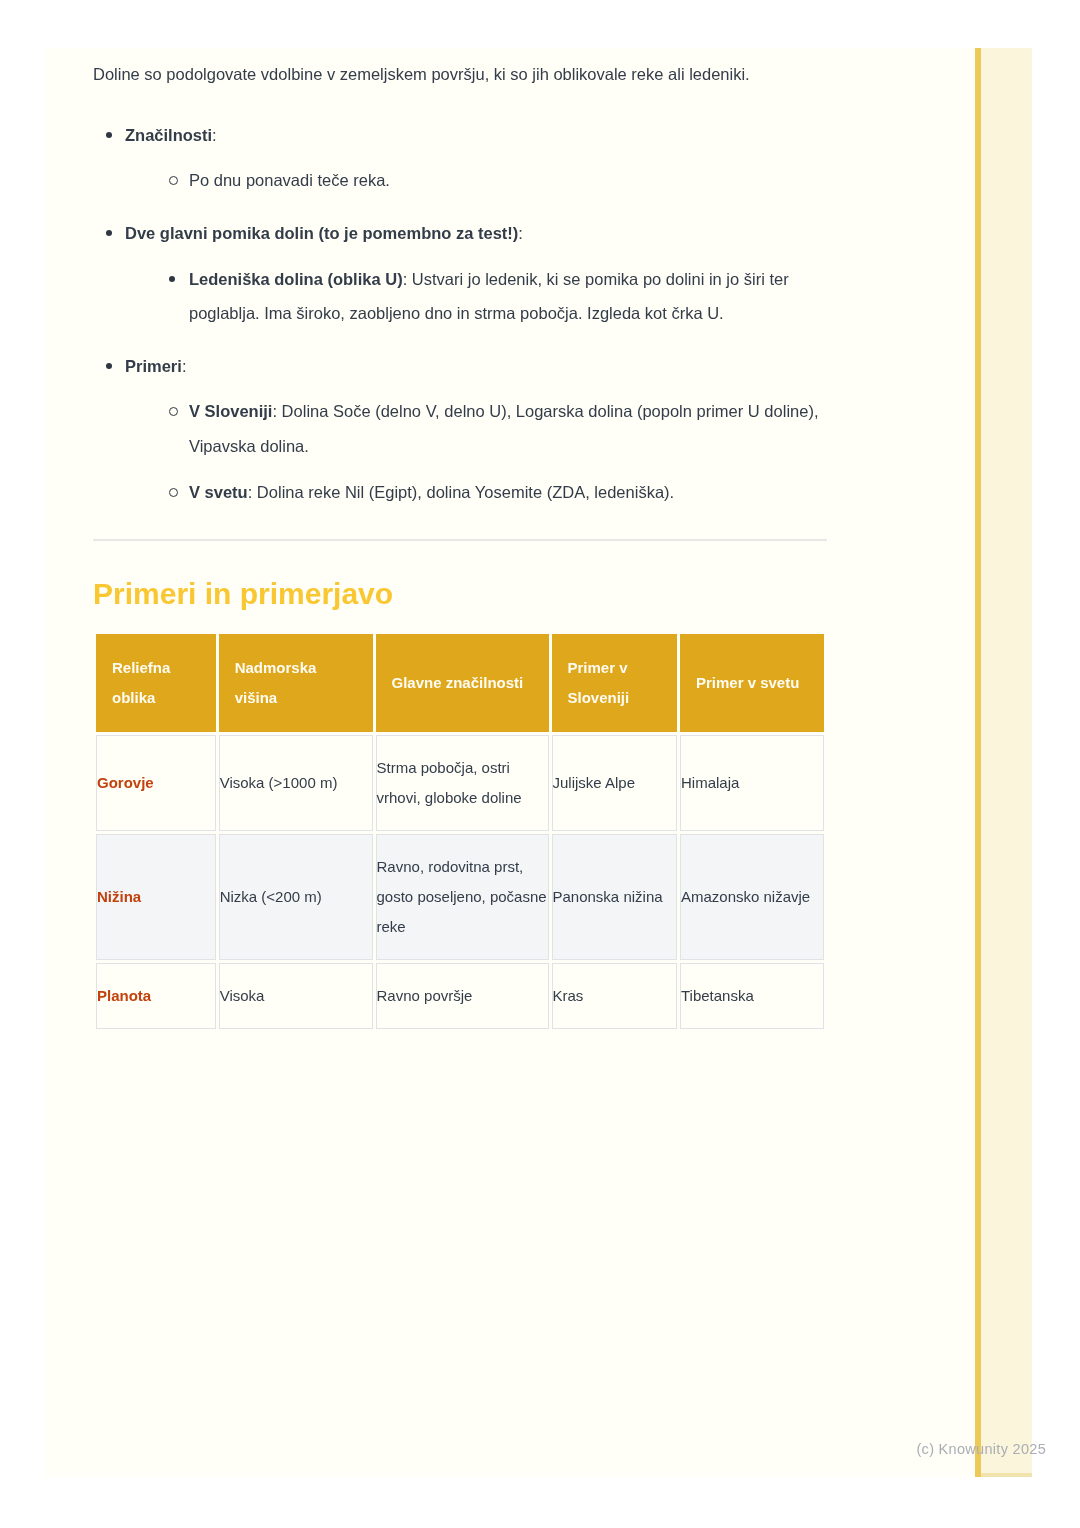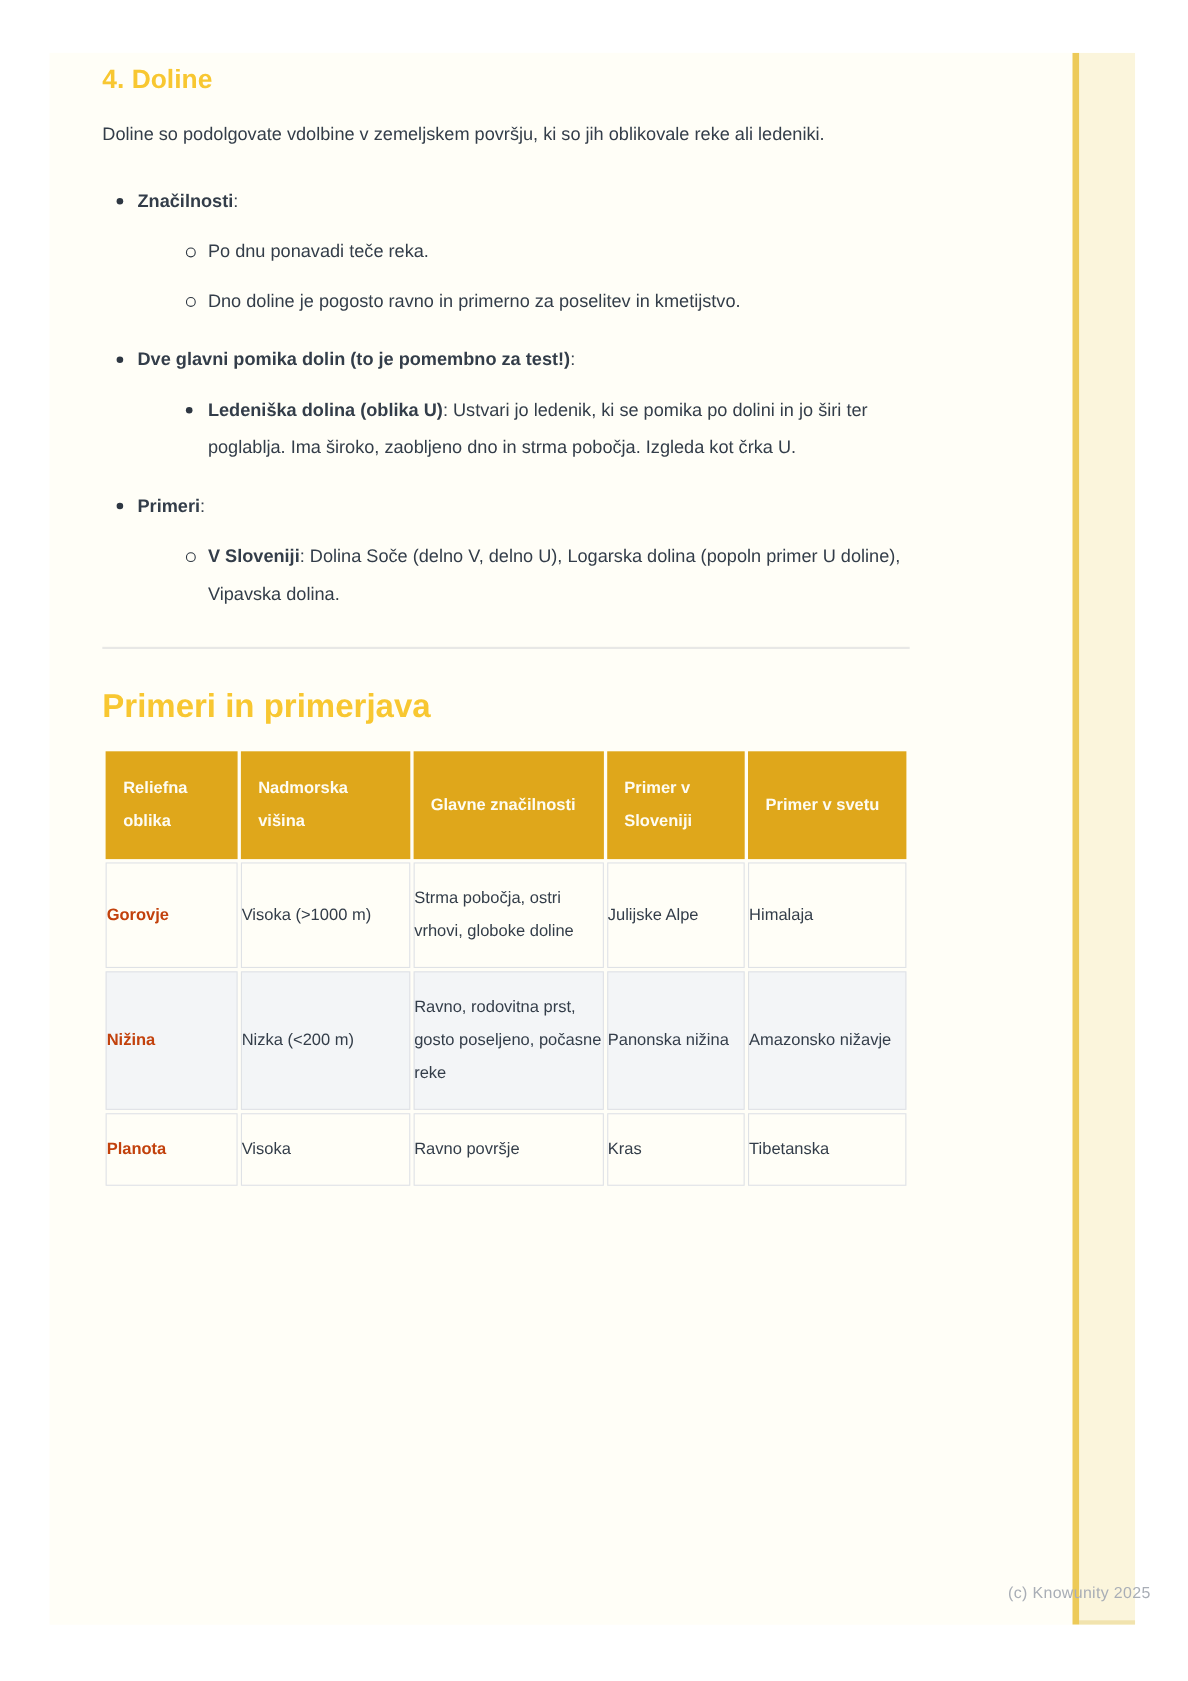--- a/index.html
+++ b/index.html
@@ -52,51 +52,52 @@
 </style>
 </head>
 <body>
 
 <div class="page">
   <div class="edge-band"></div>
   <div class="edge-stripe"></div>
 
   <div class="content">
 
-    <h1>4. Doline</h1>
 
     <p>Doline so podolgovate vdolbine v zemeljskem površju, ki so jih oblikovale reke ali ledeniki.</p>
 
     <div class="list">
 
       <div class="li1">
         <span class="b">Značilnosti</span><span>:</span>
         <div class="li2">Po dnu ponavadi teče reka.</div>
-        <div class="li2">Dno doline je pogosto ravno in primerno za poselitev in kmetijstvo.</div>
       </div>
 
       <div class="li1">
         <span class="b">Dve glavni pomika dolin (to je pomembno za test!)</span><span>:</span>
         <div class="li2 solid">
           <span class="b">Ledeniška dolina (oblika U)</span><span>: Ustvari jo ledenik, ki se pomika po dolini in jo širi ter poglablja. Ima široko, zaobljeno dno in strma pobočja. Izgleda kot črka U.</span>
         </div>
       </div>
 
       <div class="li1">
         <span class="b">Primeri</span><span>:</span>
         <div class="li2">
           <span class="b">V Sloveniji</span><span>: Dolina Soče (delno V, delno U), Logarska dolina (popoln primer U doline), Vipavska dolina.</span>
         </div>
+        <div class="li2">
+          <span class="b">V svetu</span><span>: Dolina reke Nil (Egipt), dolina Yosemite (ZDA, ledeniška).</span>
+        </div>
       </div>
 
     </div>
 
     <hr class="divider">
 
-    <h2>Primeri in primerjava</h2>
+    <h2>Primeri in primerjavo</h2>
 
 
     <table>
       <colgroup>
         <col style="width:122px">
           <col style="width:157px">
           <col style="width:178px">
           <col style="width:128px">
           <col style="width:149px">
       </colgroup>

